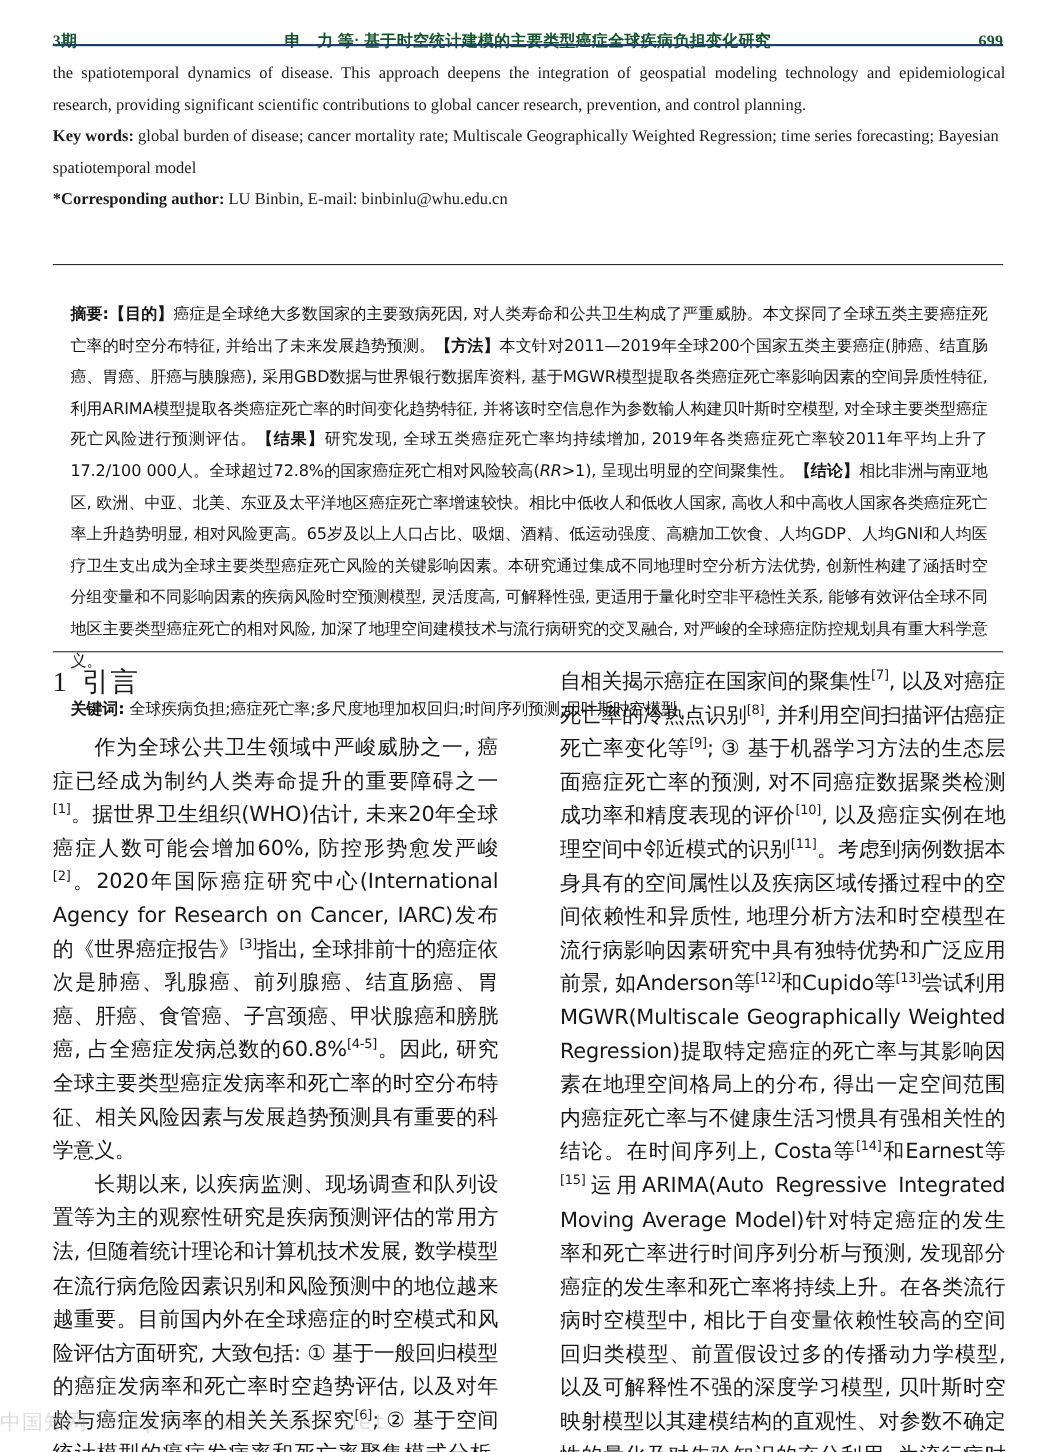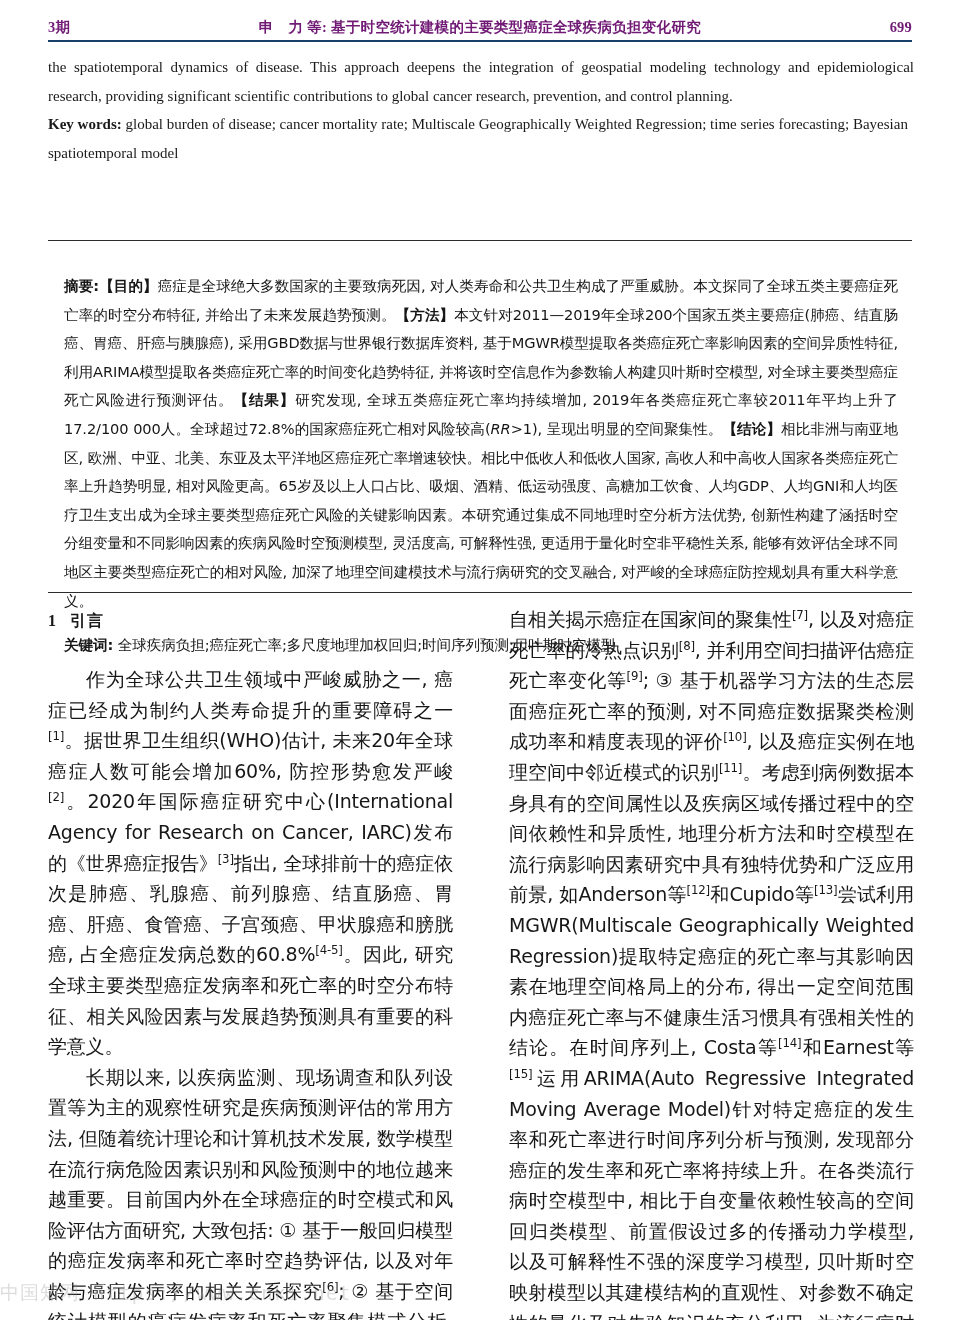--- a/index.html
+++ b/index.html
@@ -20,29 +20,29 @@
 
   .page {
     position: absolute;
     inset: 0;
     padding: 0;
   }
 
   
   .running-head {
     position: absolute;
-    top: 18px;
+    top: 28px;
     left: 48px;
     right: 48px;
     height: 30px;
     display: flex;
     align-items: baseline;
     justify-content: center;
     font-size: 14.5px;
-    color: #701a75;
+    color: #14532d;
     font-weight: 700;
   }
   .running-head .rh-issue {
     flex: 0 0 auto;
     letter-spacing: 0.2px;
   }
   .running-head .rh-title {
     flex: 1 1 auto;
     text-align: center;
     font-weight: 700;
@@ -129,23 +129,23 @@
   .col {
     position: absolute;
     top: 0;
     width: 405px;
     height: 660px;
   }
   .col-left { left: 0; }
   .col-right { left: 461px; }
 
   .sec-title {
-    font-size: 16px;
+    font-size: 25px;
     line-height: 34px;
-    font-weight: 700;
+    font-weight: 400;
     margin: 0 0 26px 0;
     font-family: "Liberation Serif", "DejaVu Serif", serif;
     letter-spacing: 1px;
   }
   .sec-title .num { margin-right: 13px; }
 
   .body-p {
     margin: 0;
     font-size: 19px;
     line-height: 30.6px;
@@ -195,20 +195,21 @@
   <div class="running-head">
     <span class="rh-issue">3期</span>
     <span class="rh-title">申　力 等: 基于时空统计建模的主要类型癌症全球疾病负担变化研究</span>
     <span class="rh-page">699</span>
   </div>
   <div class="head-rule"></div>
 
   <div class="en-block">
     <p class="en-para">the spatiotemporal dynamics of disease. This approach deepens the integration of geospatial modeling technology and epidemiological research, providing significant scientific contributions to global cancer research, prevention, and control planning.</p>
     <p class="en-keywords"><span class="lbl">Key words:</span> <span>global burden of disease; cancer mortality rate; Multiscale Geographically Weighted Regression; time series forecasting; Bayesian spatiotemporal model</span></p>
+    <p class="en-corr"><span class="lbl">*Corresponding author:</span> <span>LU Binbin, E-mail: binbinlu@whu.edu.cn</span></p>
   </div>
 
   <div class="rule-thin rule-top"></div>
   <div class="rule-thin rule-bottom"></div>
 
   <div class="cn-abstract">
     <p><span class="b">摘要:</span><span class="b">【目的】</span><span>癌症是全球绝大多数国家的主要致病死因, 对人类寿命和公共卫生构成了严重威胁。本文探同了全球五类主要癌症死亡率的时空分布特征, 并给出了未来发展趋势预测。</span><span class="b">【方法】</span><span>本文针对2011—2019年全球200个国家五类主要癌症(肺癌、结直肠癌、胃癌、肝癌与胰腺癌), 采用GBD数据与世界银行数据库资料, 基于MGWR模型提取各类癌症死亡率影响因素的空间异质性特征, 利用ARIMA模型提取各类癌症死亡率的时间变化趋势特征, 并将该时空信息作为参数输人构建贝叶斯时空模型, 对全球主要类型癌症死亡风险进行预测评估。</span><span class="b">【结果】</span><span>研究发现, 全球五类癌症死亡率均持续增加, 2019年各类癌症死亡率较2011年平均上升了17.2/100 000人。全球超过72.8%的国家癌症死亡相对风险较高(</span><span class="it">RR</span><span>&gt;1), 呈现出明显的空间聚集性。</span><span class="b">【结论】</span><span>相比非洲与南亚地区, 欧洲、中亚、北美、东亚及太平洋地区癌症死亡率增速较快。相比中低收人和低收人国家, 高收人和中高收人国家各类癌症死亡率上升趋势明显, 相对风险更高。65岁及以上人口占比、吸烟、酒精、低运动强度、高糖加工饮食、人均GDP、人均GNI和人均医疗卫生支出成为全球主要类型癌症死亡风险的关键影响因素。本研究通过集成不同地理时空分析方法优势, 创新性构建了涵括时空分组变量和不同影响因素的疾病风险时空预测模型, 灵活度高, 可解释性强, 更适用于量化时空非平稳性关系, 能够有效评估全球不同地区主要类型癌症死亡的相对风险, 加深了地理空间建模技术与流行病研究的交叉融合, 对严峻的全球癌症防控规划具有重大科学意义。</span></p>
     <p class="cn-keywords"><span class="b">关键词:</span> <span>全球疾病负担;癌症死亡率;多尺度地理加权回归;时间序列预测;贝叶斯时空模型</span></p>
   </div>
 

